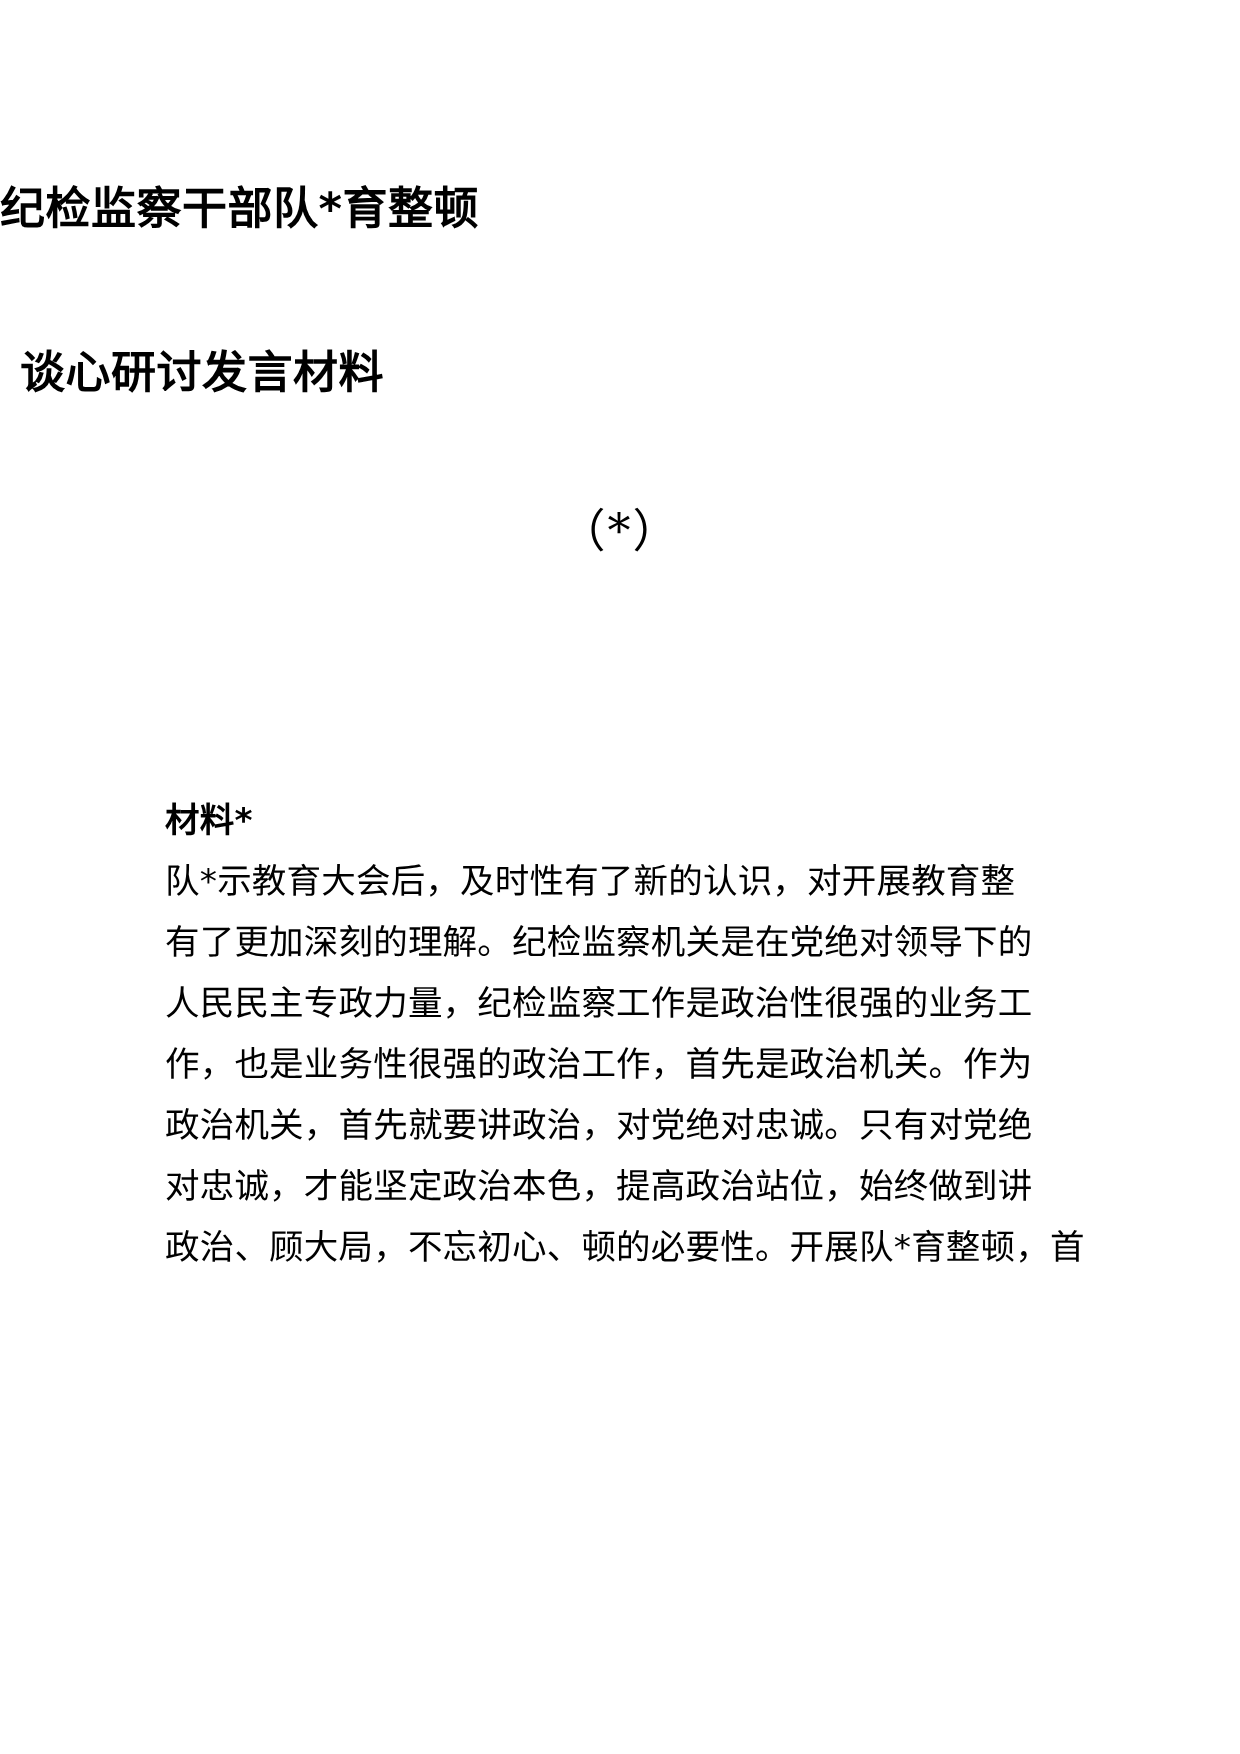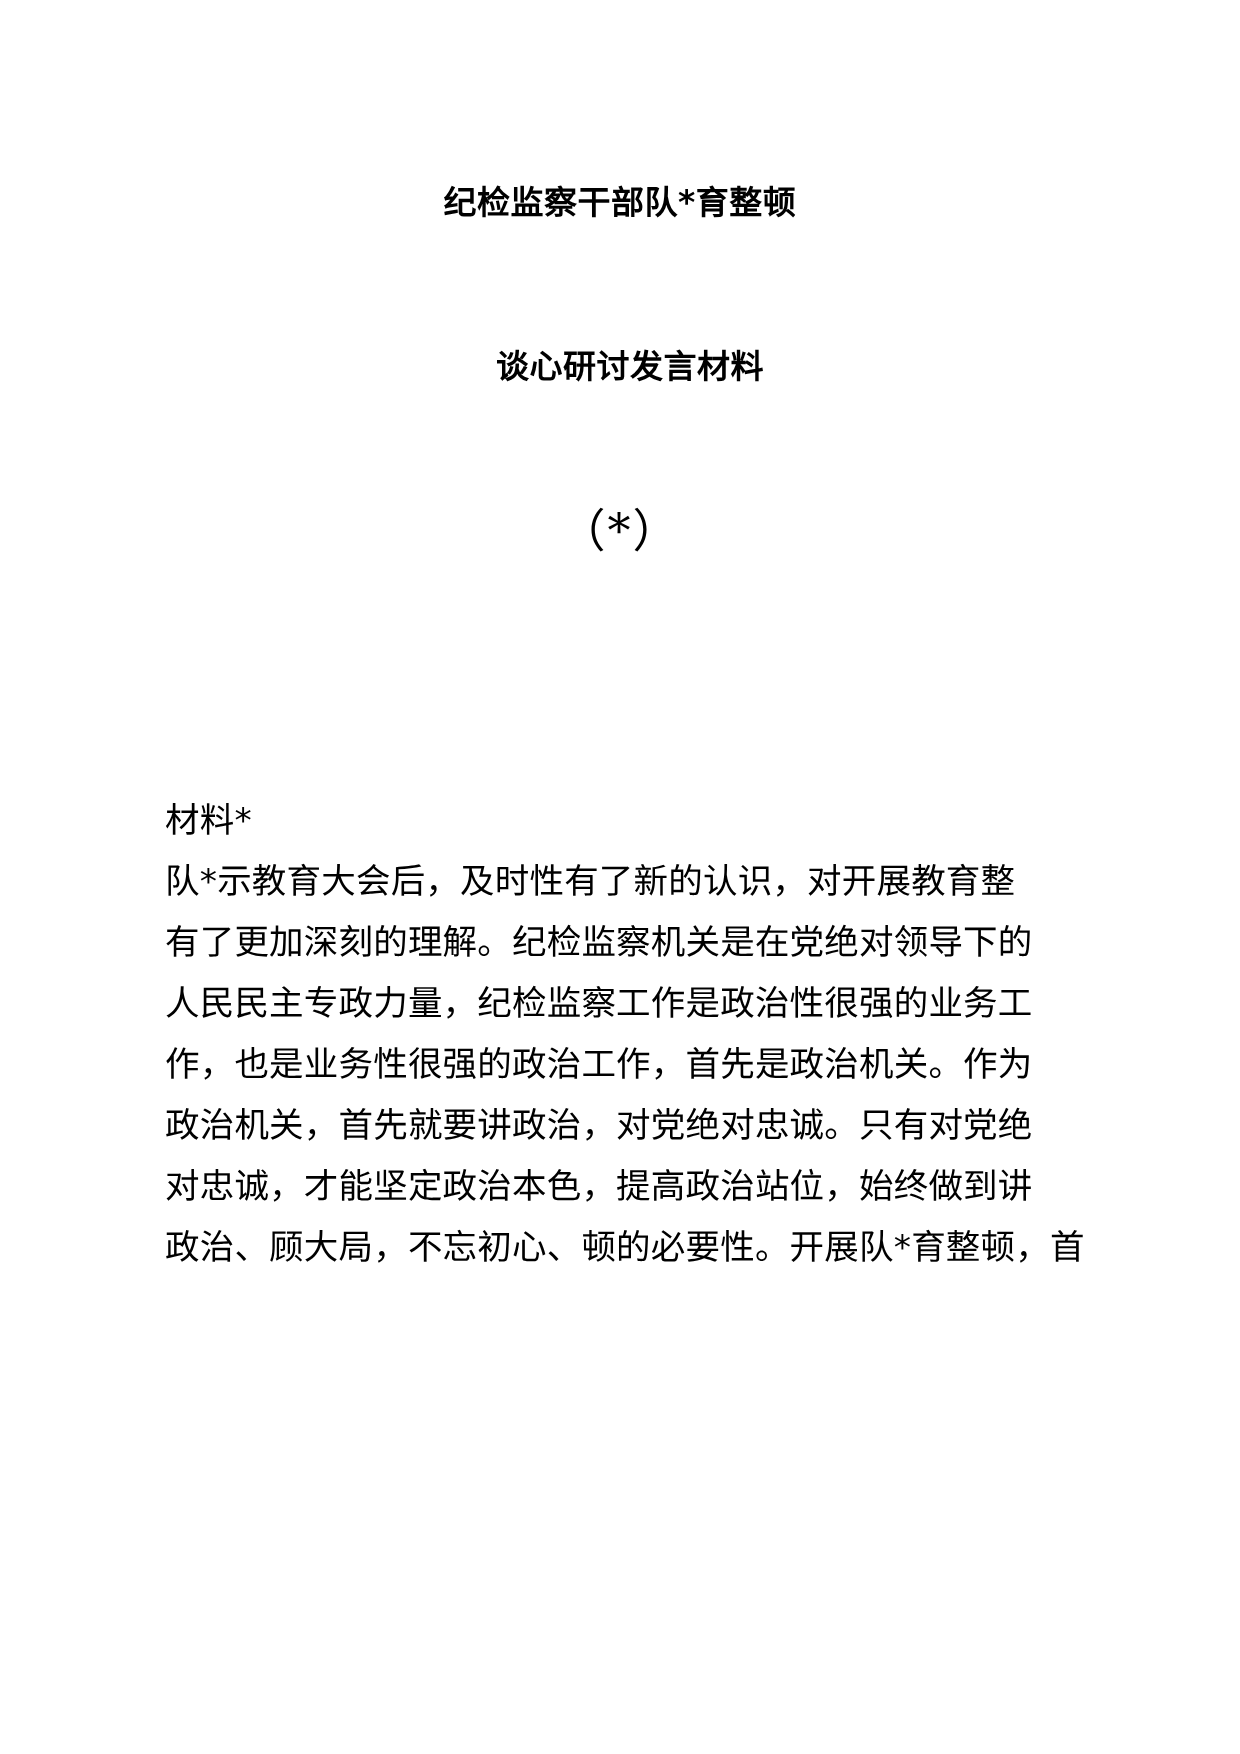--- a/index.html
+++ b/index.html
@@ -24,23 +24,23 @@
 
   
   .doc-titles {
     position: absolute;
     left: 0;
     top: 0;
     width: 1240px;
   }
 
   .title-line {
-    text-align: center;
+    text-align: left;
     font-weight: 700;
-    font-size: 33px;
+    font-size: 45px;
     letter-spacing: 0.5px;
     line-height: 1;
     color: #000;
     white-space: pre;
   }
 
   .title-line-1 { position: absolute; top: 186px;  left: 0; right: 0; }
   .title-line-2 { position: absolute; top: 350px;  left: 0; right: 0; padding-left: 20px; }
 
   .title-paren {
@@ -69,20 +69,21 @@
     font-size: 34.5px;
     line-height: 61px;
     font-weight: 400;
     color: #000;
     white-space: pre;
     letter-spacing: 0.2px;
   }
 
   .body-line.lead {
     margin-bottom: 0;
+    font-weight: bold;
   }
 </style>
 </head>
 <body>
 
 <div class="page">
 
   <div class="doc-titles">
     <div class="title-line title-line-1">纪检监察干部队*育整顿</div>
 

